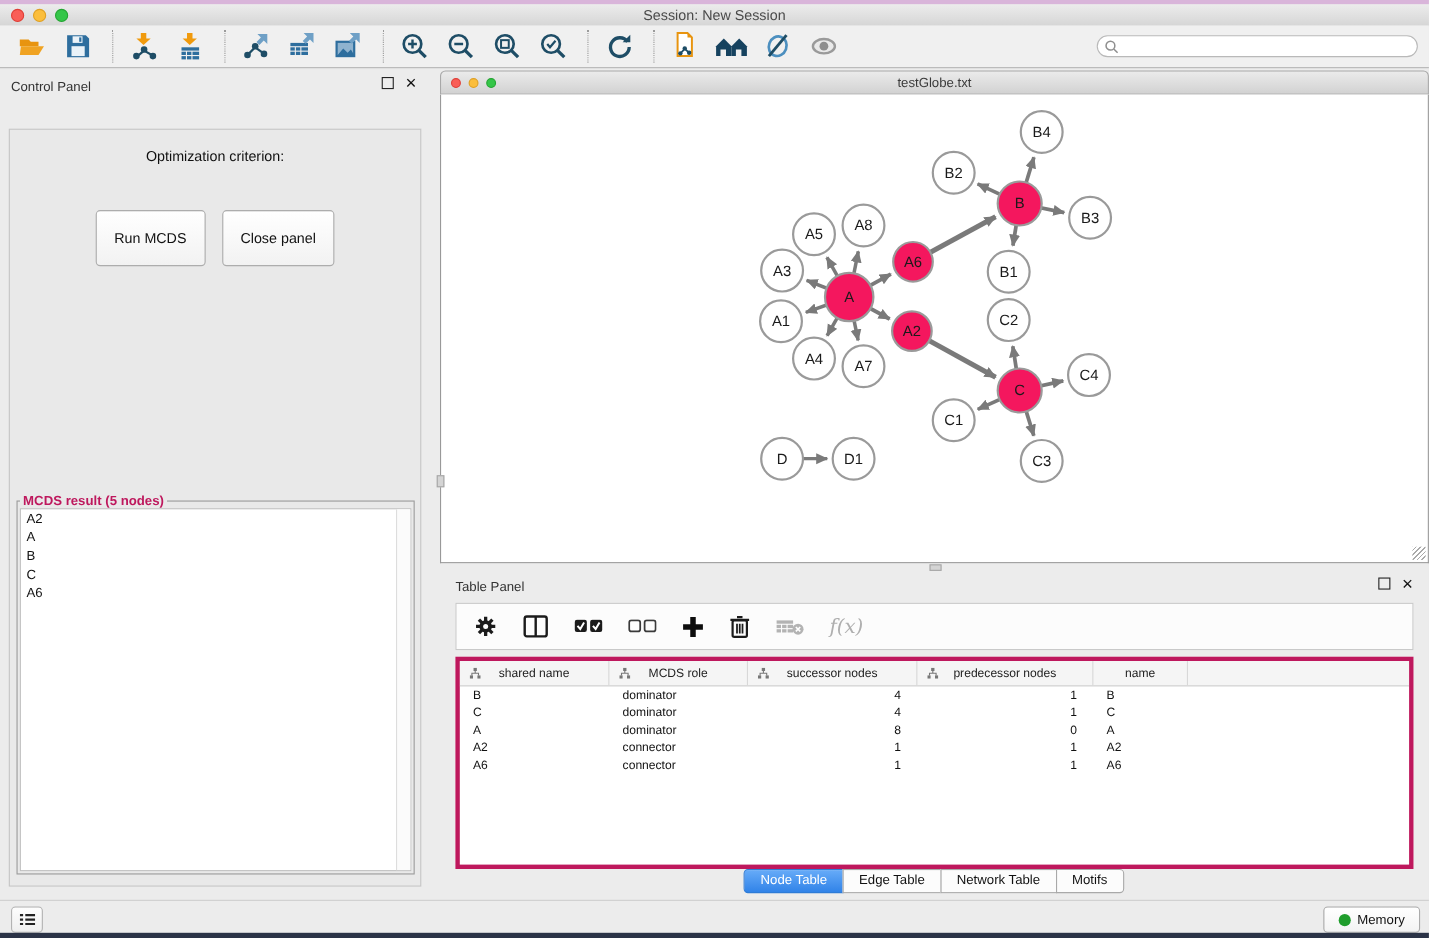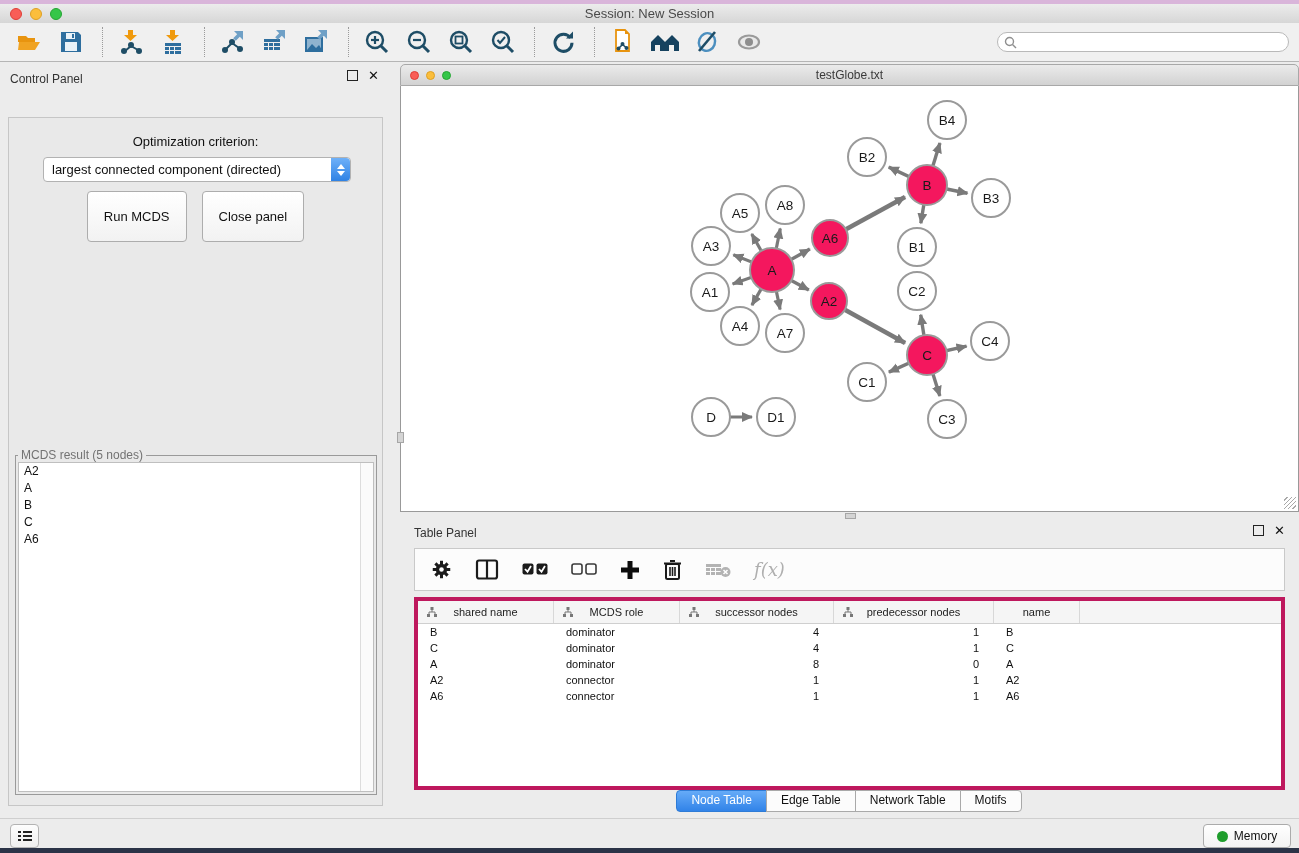--- a/index.html
+++ b/index.html
@@ -48,21 +48,21 @@
   .dropdown .val{flex:1;padding-left:8px;color:#111;white-space:nowrap;overflow:hidden;}
   .dd-step{width:19px;height:23px;background:linear-gradient(#6FB1F9,#2F82E4);border-radius:0 4px 4px 0;
            display:flex;flex-direction:column;align-items:center;justify-content:center;gap:2px;}
   .dd-up{width:0;height:0;border-left:4px solid transparent;border-right:4px solid transparent;border-bottom:5px solid #fff;}
   .dd-dn{width:0;height:0;border-left:4px solid transparent;border-right:4px solid transparent;border-top:5px solid #fff;}
   .cp-buttons{position:absolute;top:73px;left:0;right:0;display:flex;justify-content:center;gap:15px;}
   .btn{background:linear-gradient(#FFFFFF,#F2F2F2);border:1px solid #ADADAD;border-radius:4px;
        font-size:13px;padding:17px 16px;color:#111;}
   .mcds-box{position:absolute;left:6px;top:330px;width:360px;height:345px;border:1px solid #9A9A9A;
             margin:0;padding:0;}
-  .mcds-box legend{font-size:12px;color:#737373;margin-left:2px;padding:0 3px;}
+  .mcds-box legend{font-size:12px;color:#be185d;margin-left:2px;padding:0 3px;font-weight:bold;}
   .mcds-list{position:absolute;left:2px;right:2px;top:0px;bottom:2px;background:#fff;border:1px solid #BFBFBF;}
   .mcds-scroll{position:absolute;top:0;right:0;bottom:0;width:12px;background:#FBFBFB;border-left:1px solid #DDD;}
   .list-item{font-size:12px;color:#111;padding:1px 5px;height:15px;}
   
   .netwin{left:400px;top:64px;width:899px;height:556px;}
   .net-title{position:absolute;left:0;top:0;right:0;height:22px;background:linear-gradient(#EBEBEB,#D2D2D2);
              border:1px solid #A8A8A8;border-radius:5px 5px 0 0;box-sizing:border-box;display:flex;align-items:center;}
   .net-title .lights{margin-left:9px;gap:7px;}
   .net-title .win-title{font-size:12px;color:#3A3A3A;}
   .net-canvas{position:absolute;left:0;top:22px;width:899px;height:426px;background:#fff;
@@ -262,27 +262,20 @@
   </div>
 
   <div class="abs cp">
     <div class="panel-title abs" style="left:10px;top:9px;">Control Panel</div>
     <div class="panel-ctl" style="right:12px;">
       <span class="float-ic"></span>
       <span class="close-ic">✕</span>
     </div>
     <div class="cp-content">
       <div class="opt-label">Optimization criterion:</div>
-      <div class="dropdown">
-        <span class="val">largest connected component (directed)</span>
-        <span class="dd-step">
-            <span class="dd-up"></span>
-            <span class="dd-dn"></span>
-          </span>
-      </div>
       <div class="cp-buttons">
         <button class="btn">Run MCDS</button>
         <button class="btn">Close panel</button>
       </div>
       <fieldset class="mcds-box">
         <legend>MCDS result (5 nodes)</legend>
         <div class="mcds-list" id="mcds-list">
           <div class="mcds-scroll"></div>
         <div class="list-item">A2</div>
             <div class="list-item">A</div>

